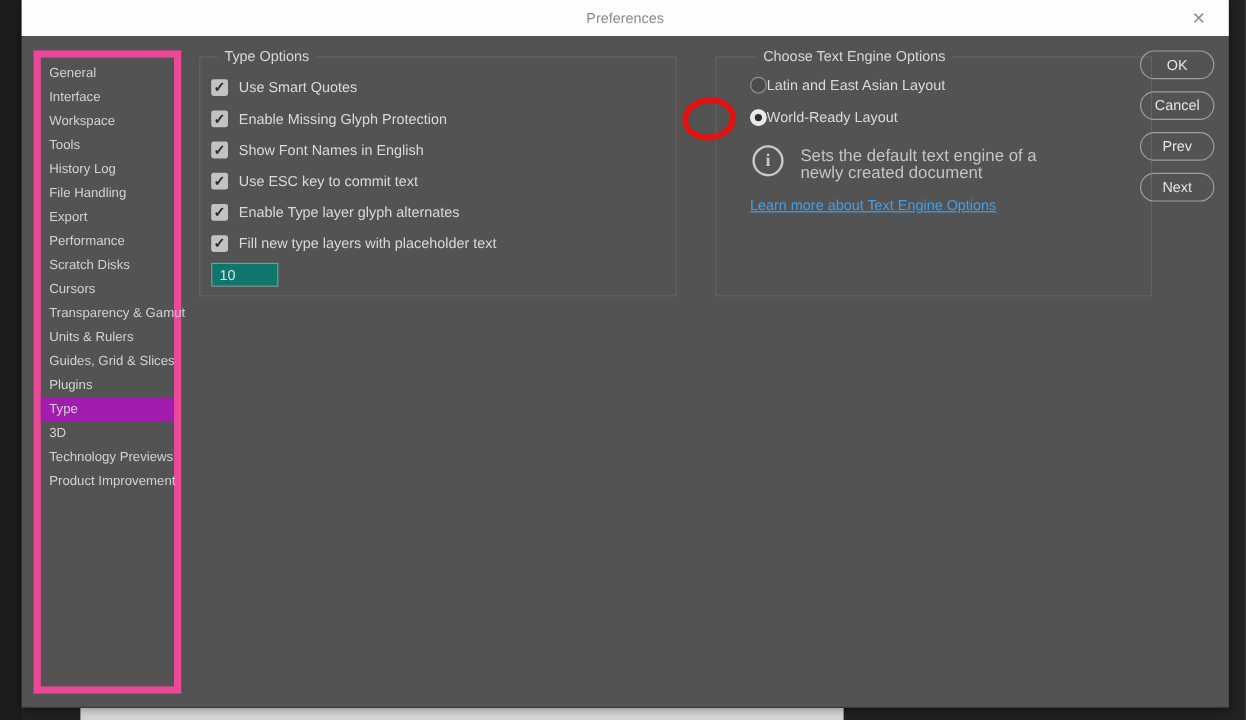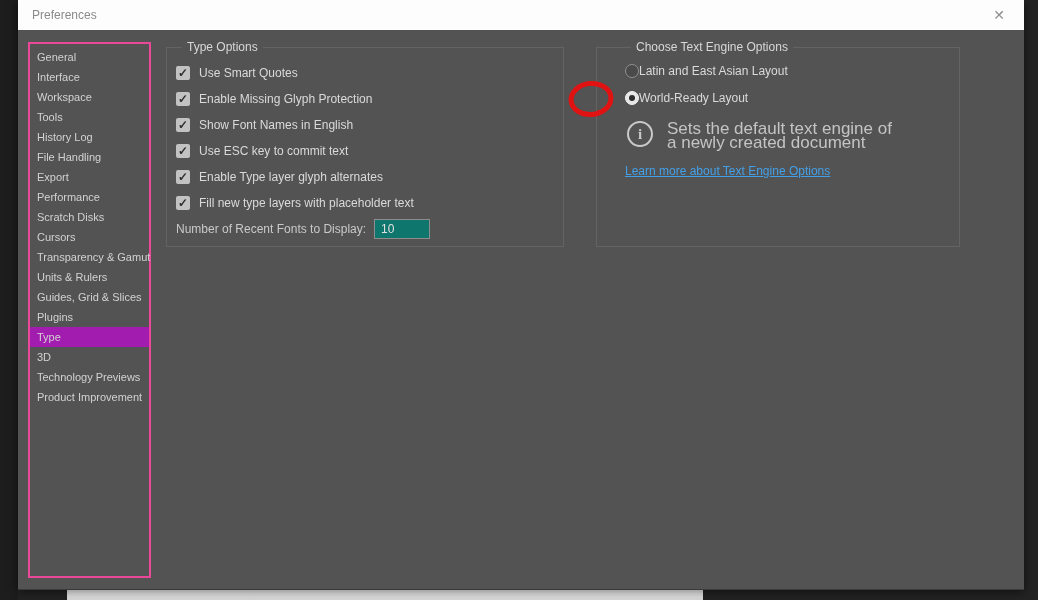--- a/index.html
+++ b/index.html
@@ -15,37 +15,37 @@
     position:absolute; left:67px; top:590px; width:636px; height:10px;
     background:linear-gradient(to bottom,#ffffff,#d9d9d9);
   }
 
   .dialog {
     position:absolute; left:18px; top:0; width:1006px; height:590px;
     box-shadow:0 2px 10px rgba(0,0,0,0.55);
   }
   .titlebar {
     height:30px; background:#fdfdfd; display:flex; align-items:center;
-    padding:0 14px; position:relative;
+    padding:0 14px; position:relative;justify-content:center;
   }
   .titlebar .title { color:#8a8a8a; font-size:12px; }
   .close-btn {
     position:absolute; right:12px; top:0; height:30px; width:26px;
     display:flex; align-items:center; justify-content:center;
     color:#8f8f8f; font-size:14px; cursor:default;
   }
   .dlg-body {
     position:relative; height:560px; background:#535353;
     border-bottom:1px solid #3a3a3a;
   }
 
   
   .sidebar {
     position:absolute; left:10px; top:12px; width:123px; height:536px;
-    border:2px solid #ec4899; padding-top:3px;
+    border:6px solid #ec4899; padding-top:3px;
   }
   .side-item {
     height:20px; line-height:20px; padding-left:7px;
     color:#d2d2d2; font-size:11px; white-space:nowrap; cursor:default;
   }
   .side-item.selected { background:#a21caf; }
 
   
   fieldset {
     position:absolute; border:1px solid #636363; background:transparent;
@@ -82,21 +82,21 @@
     content:""; position:absolute; left:50%; top:50%; width:6px; height:6px;
     margin:-3px 0 0 -3px; border-radius:50%; background:#2d2d2d;
   }
 
   .info-row { display:flex; align-items:flex-start; gap:14px; margin:10px 0 0 2px; }
   .info-icon {
     width:26px; height:26px; border:2px solid #c9c9c9; border-radius:50%;
     color:#c9c9c9; font-size:15px; font-weight:bold; text-align:center;
     line-height:23px; flex:0 0 auto; font-family:"Liberation Serif", serif;
   }
-  .info-text { color:#c4c4c4; font-size:17px; line-height:14px; max-width:235px; padding-top:1px; }
+  .info-text { color:#c4c4c4; font-size:14px; line-height:14px; max-width:235px; padding-top:1px; }
 
   .engine-link {
     display:inline-block; margin:14px 0 0 0px; color:#43a0e8; font-size:12px;
     text-decoration:underline; cursor:pointer;
   }
 
   
   .annotation { position:absolute; left:548px; top:48px; width:50px; height:42px; pointer-events:none; }
 
   
@@ -162,21 +162,20 @@
       </div>
       <div class="check-row">
         <span class="checkbox">✓</span>
         <span class="row-label">Enable Type layer glyph alternates</span>
       </div>
       <div class="check-row">
         <span class="checkbox">✓</span>
         <span class="row-label">Fill new type layers with placeholder text</span>
       </div>
       <div class="recent-row">
-        <span class="recent-label">Number of Recent Fonts to Display:</span>
         <input class="recent-input" type="text" value="10" style="">
       </div>
     </fieldset>
 
     <fieldset class="fs-engine">
       <legend>Choose Text Engine Options</legend>
       <div class="radio-row">
         <span class="radio off"></span>
         <span class="row-label">Latin and East Asian Layout</span>
       </div>
@@ -188,15 +187,21 @@
         <span class="info-icon">i</span>
         <span class="info-text">Sets the default text engine of a newly created document</span>
       </div>
       <a class="engine-link">Learn more about Text Engine Options</a>
     </fieldset>
 
     <svg class="annotation" viewBox="0 0 50 42">
       <ellipse cx="25" cy="21" rx="20" ry="15.5" fill="none" stroke="#e01212" stroke-width="5" transform="rotate(-6 25 21)"></ellipse>
     </svg>
 
+    <div class="btn-col">
+      <button class="pill-btn">OK</button>
+      <button class="pill-btn">Cancel</button>
+      <button class="pill-btn">Prev</button>
+      <button class="pill-btn">Next</button>
+    </div>
 
   </div>
 </div>
 
 </body></html>

